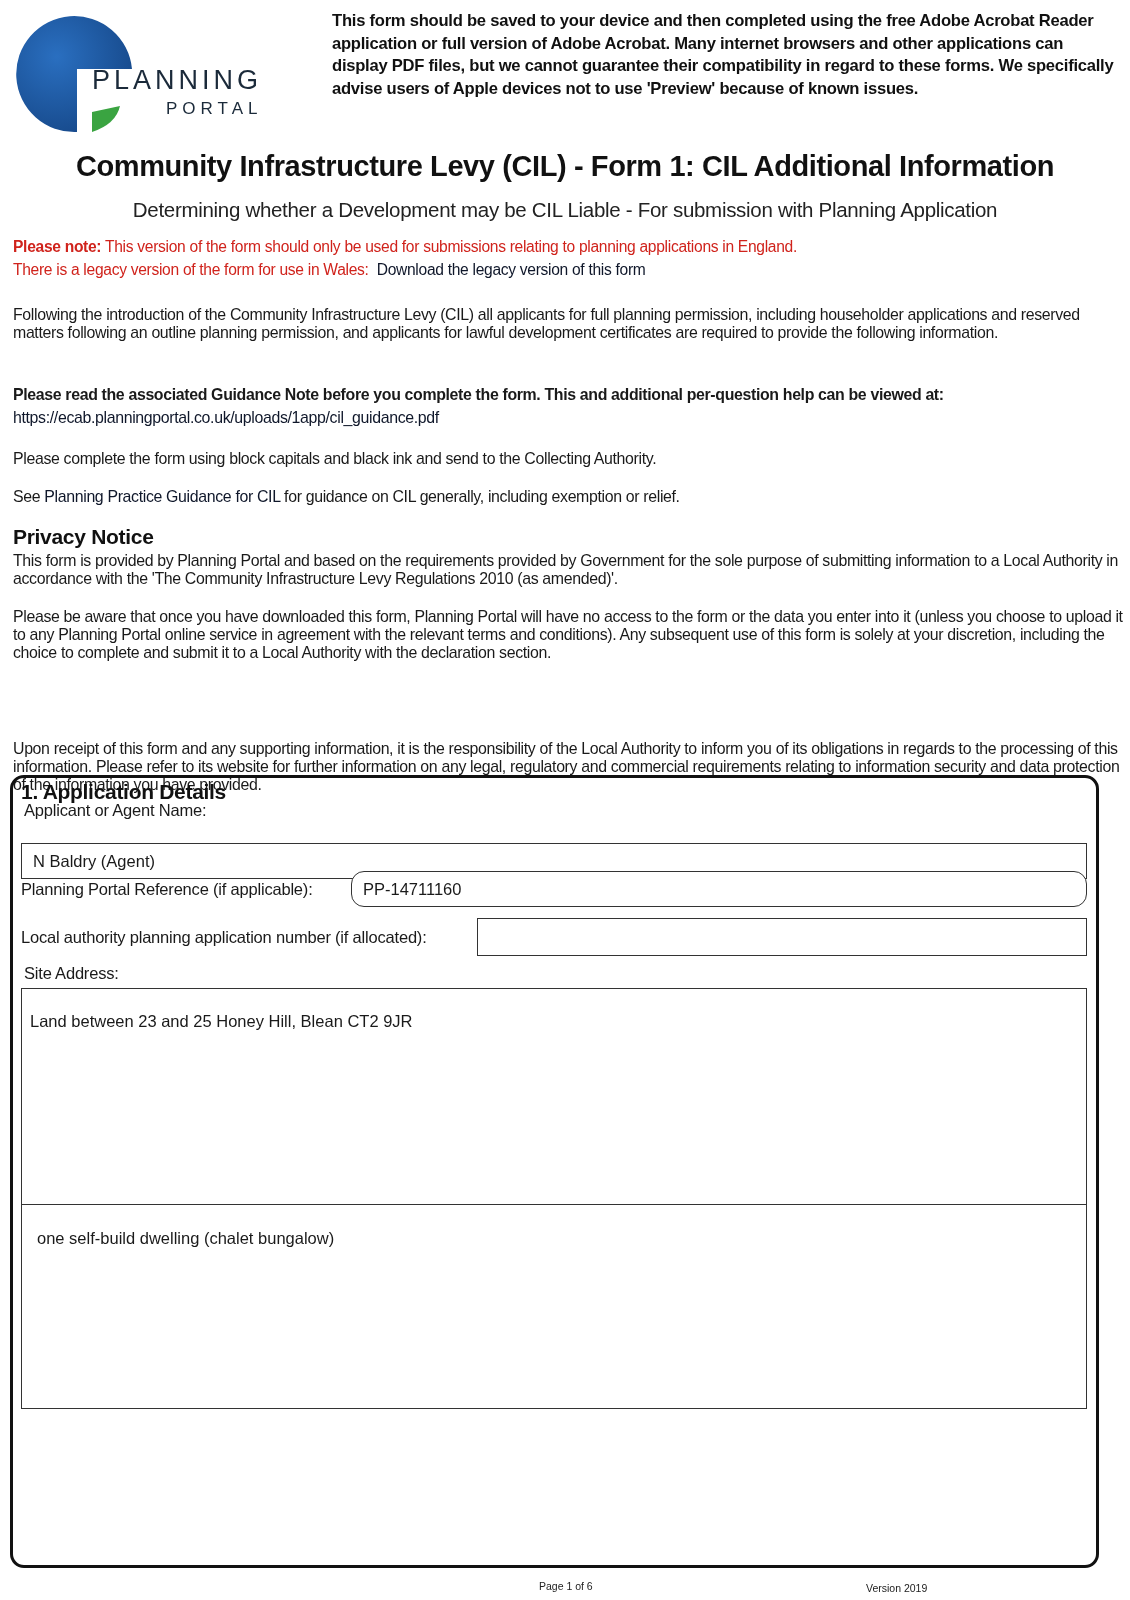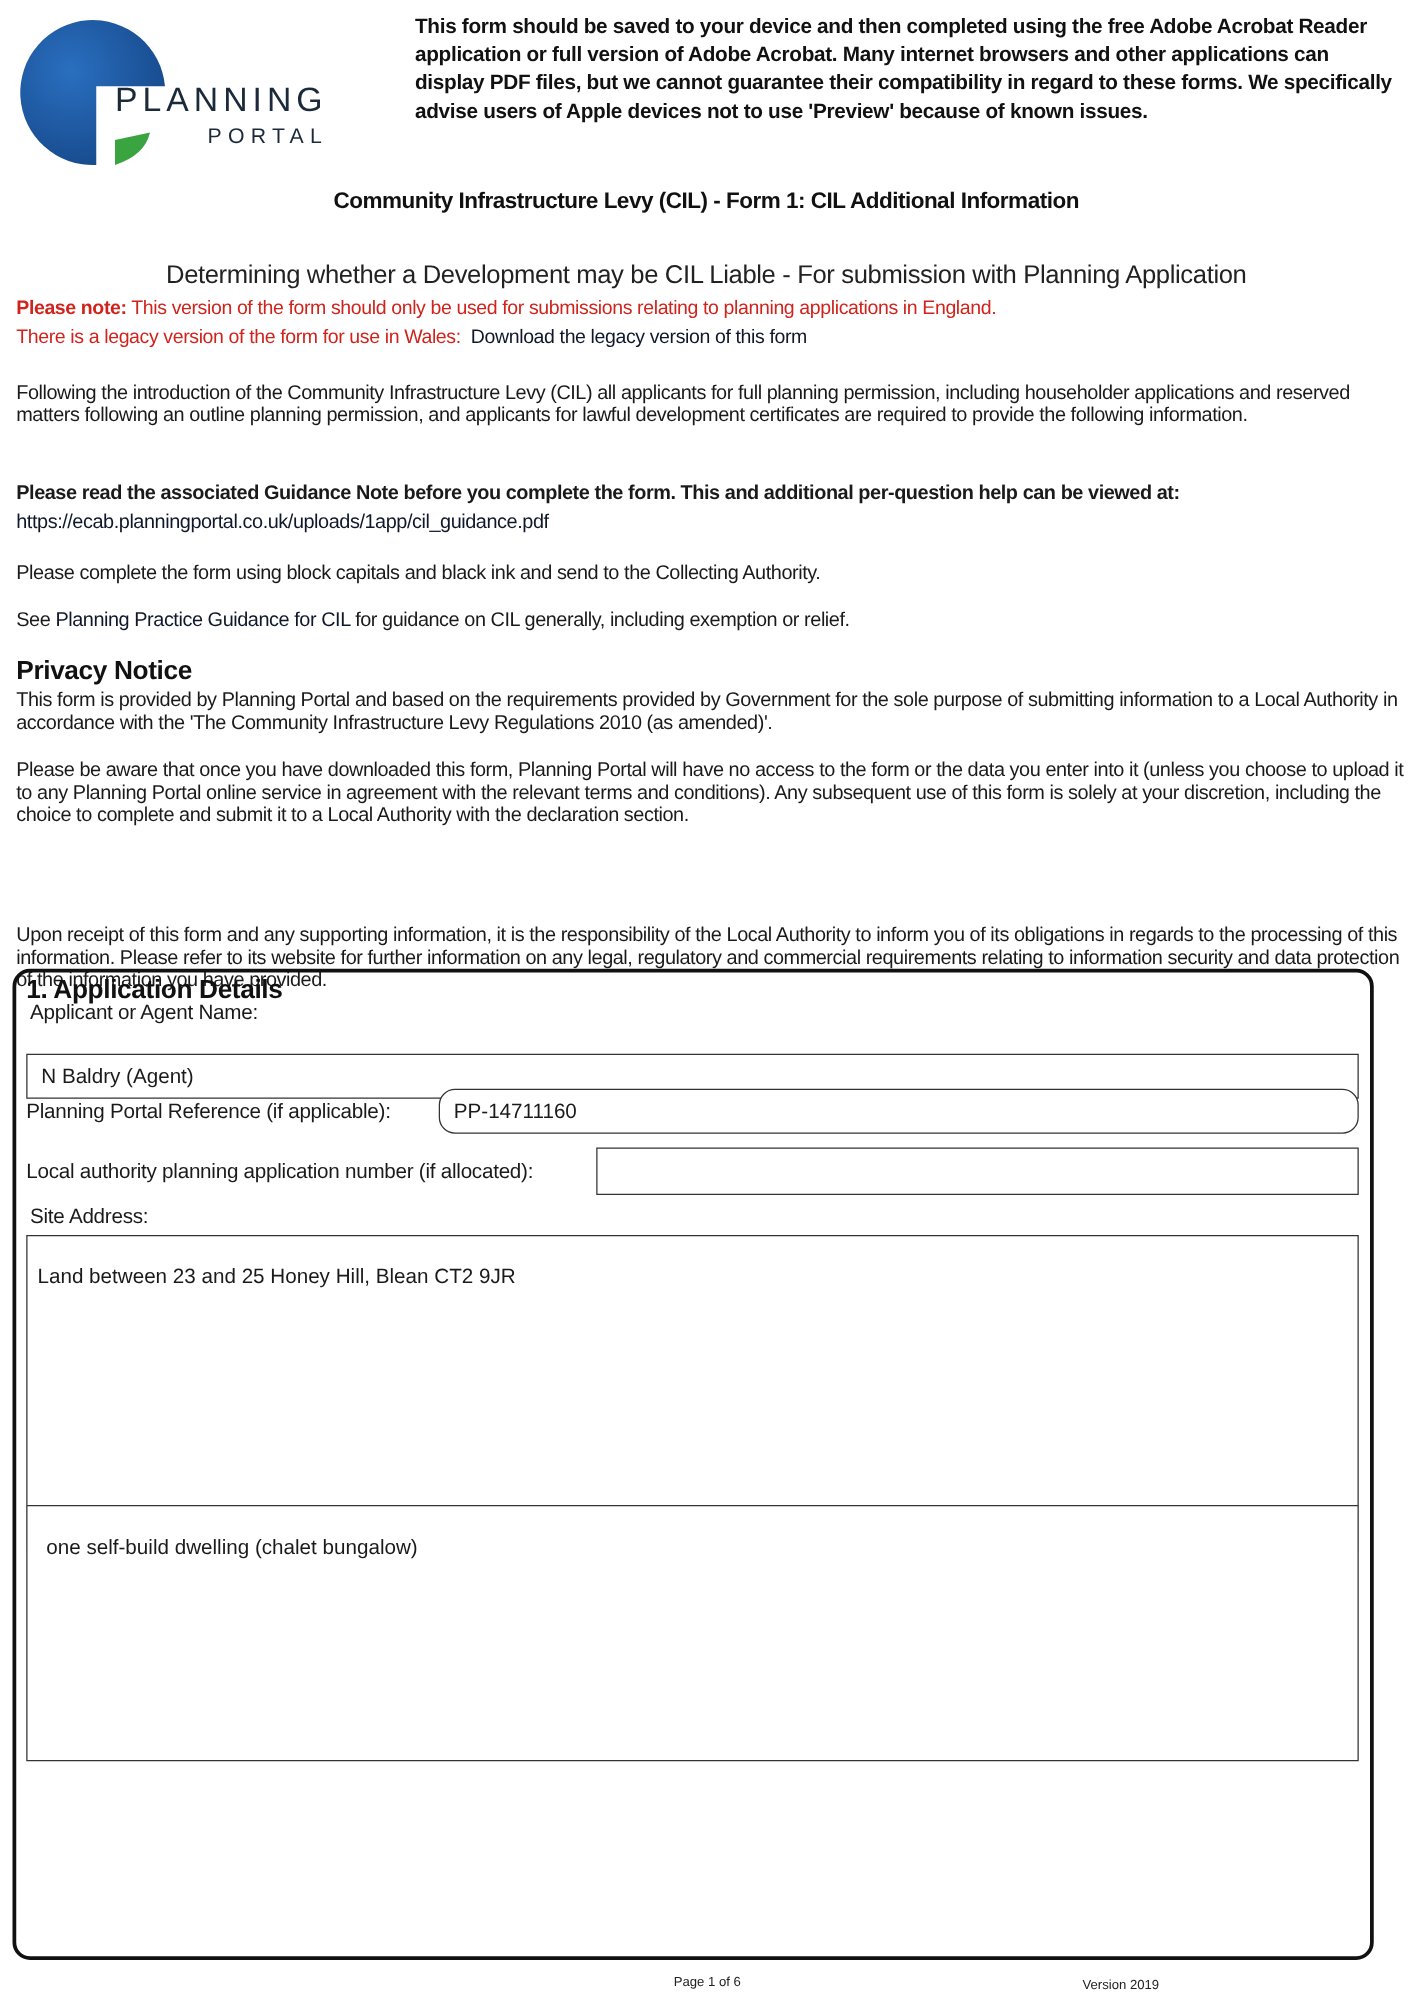--- a/index.html
+++ b/index.html
@@ -10,24 +10,24 @@
   .logo svg { width: 100%; height: 100%; }
 
   .top-notice {
     position: absolute; left: 332px; top: 10px; width: 785px;
     font-size: 16.6px; font-weight: bold; line-height: 22.6px; color: #111;
     letter-spacing: -0.25px;
   }
 
   .title {
     position: absolute; left: 0; top: 150px; width: 1130px; text-align: center;
-    font-size: 18px; font-weight: bold; letter-spacing: -0.4px; color: #111;
+    font-size: 29px; font-weight: bold; letter-spacing: -0.4px; color: #111;
   }
   .subtitle {
-    position: absolute; left: 0; top: 208px; width: 1130px; text-align: center;
+    position: absolute; left: 0; top: 198px; width: 1130px; text-align: center;
     font-size: 20.5px; color: #222; letter-spacing: -0.3px;
   }
 
   .note { position: absolute; left: 13px; font-size: 15.6px; color: #d0231c; letter-spacing: -0.3px; }
   .note b { font-weight: bold; }
   .note1 { top: 238px; }
   .note2 { top: 261px; }
   .link { color: #0f172a; text-decoration: none; }
 
   .para {

